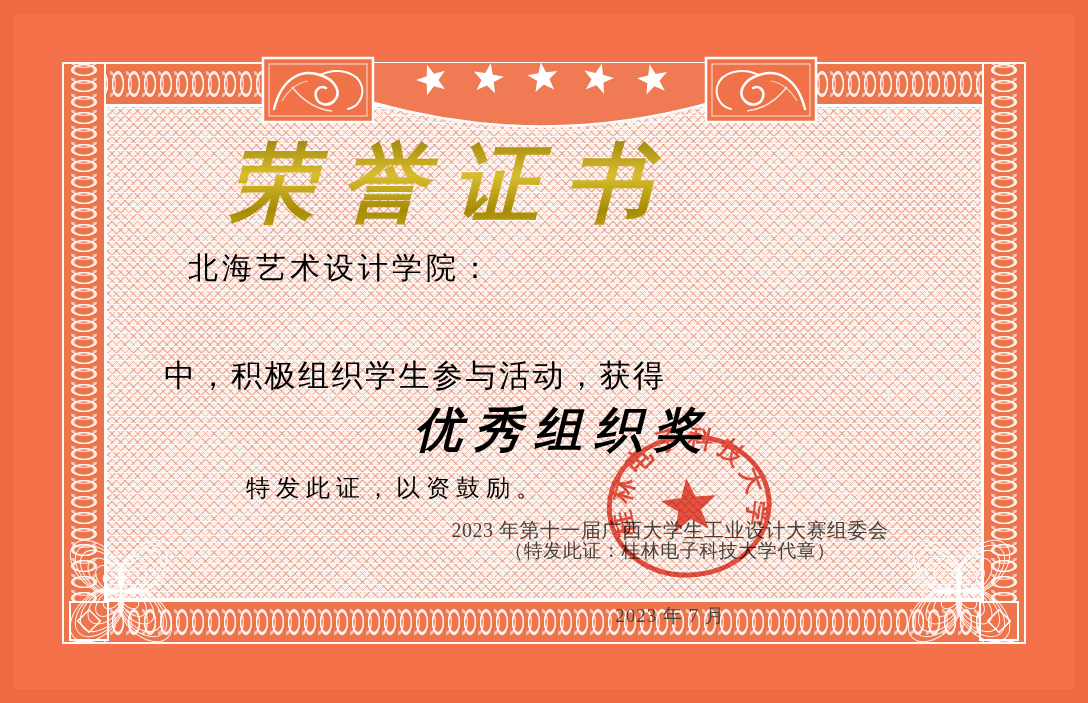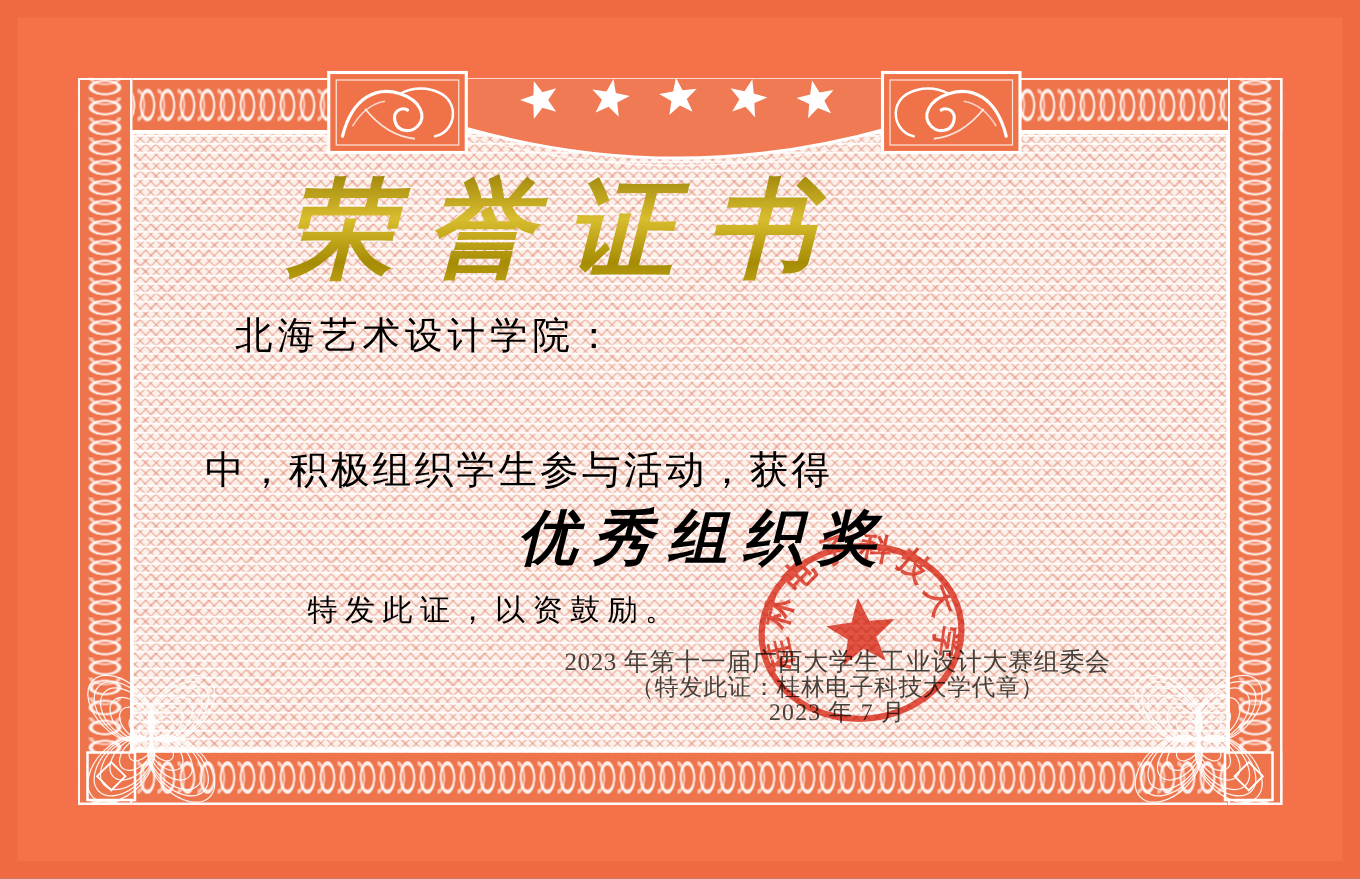--- a/index.html
+++ b/index.html
@@ -65,21 +65,21 @@
     left:414px;top:398px;font-size:48px;font-weight:900;font-style:italic;
     letter-spacing:12px;color:#000000;
   }
   .closing{left:246px;top:472px;font-size:24px;letter-spacing:6px;}
   .issuer{
     left:446px;top:520px;width:448px;text-align:center;
     font-weight:normal;color:#46403a;
   }
   .issuer .l1{font-size:20px;line-height:21px;letter-spacing:.5px;}
   .issuer .l2{font-size:19px;line-height:20px;letter-spacing:.5px;}
-  .issuer .l3{font-size:19px;line-height:20px;letter-spacing:1px;}
+  .issuer .l3{font-size:19px;line-height:20px;letter-spacing:1px;margin-top:45px;}
 
   
   .seal{position:absolute;left:589px;top:404px;width:200px;height:200px;
         opacity:.88;transform:rotate(-6deg);mix-blend-mode:multiply;}
 </style>
 </head>
 <body>
 
 <div class="stage">
 

